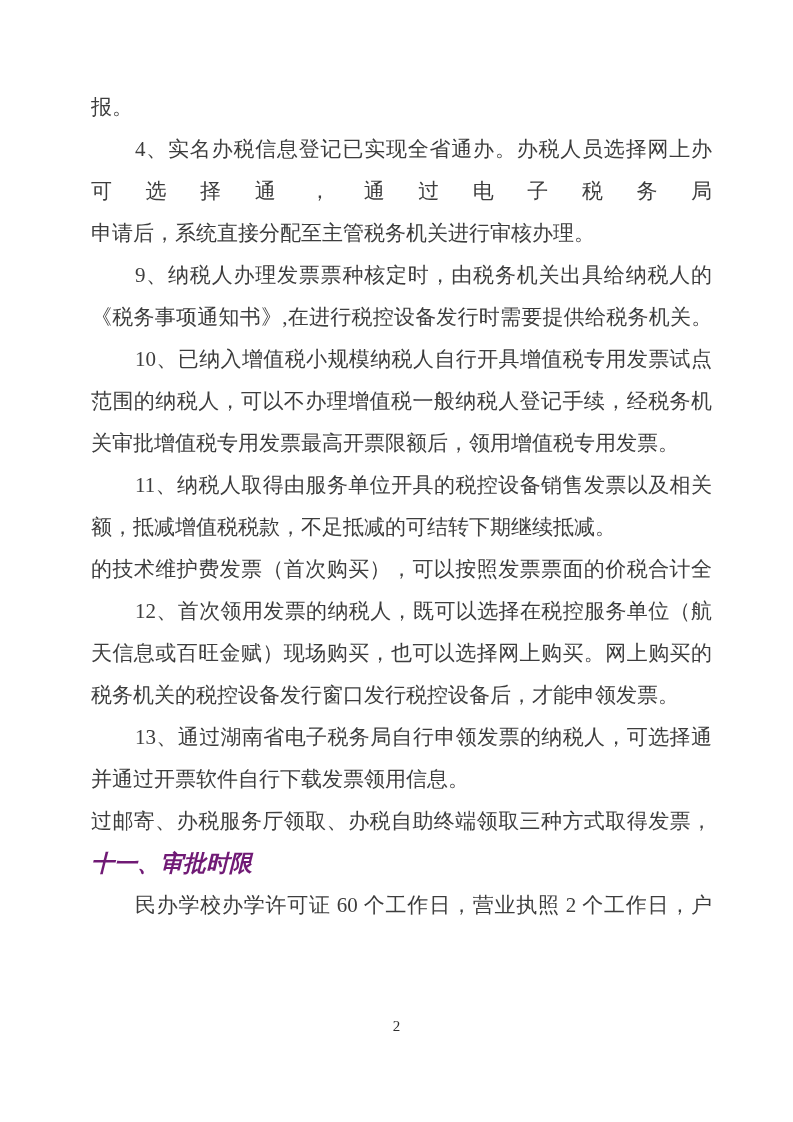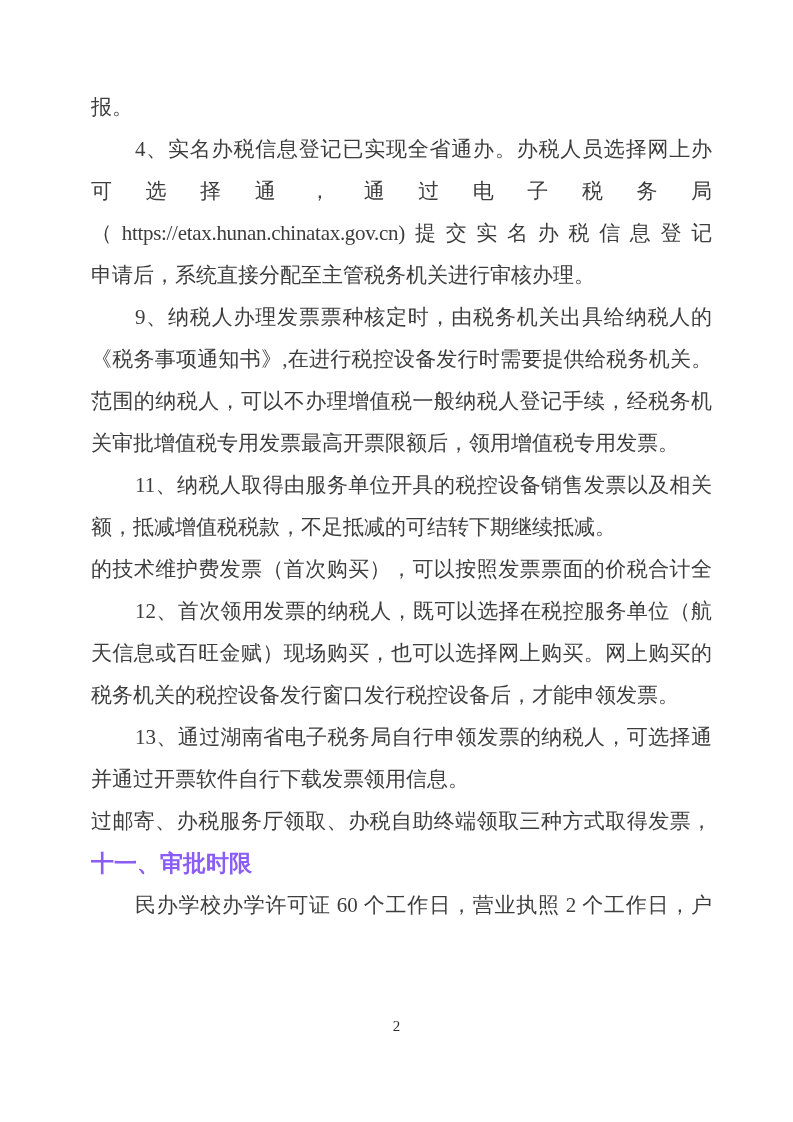--- a/index.html
+++ b/index.html
@@ -36,45 +36,46 @@
   .line.tight {
     letter-spacing: -0.3px;
   }
   .line.indent {
     padding-left: 44px;
   }
   .line.heading {
     font-family: "Liberation Sans", "DejaVu Sans", sans-serif;
     font-weight: 700;
     font-size: 23px;
-    color: #8b5cf6;
+    color: #701a75;
+    font-style: italic;
   }
   .pagenum {
     position: absolute;
     left: 0;
     top: 1018px;
     width: 100%;
     text-align: center;
     font-size: 15px;
     color: #2e2e2e;
     font-family: "Liberation Serif", "DejaVu Serif", serif;
   }
 </style>
 </head>
 <body>
 
 <div class="page">
   <div class="text-block" id="doc-body">
       <div class="line plain">报。</div>
       <div class="line justified indent">4、实名办税信息登记已实现全省通办。办税人员选择网上办</div>
       <div class="line justified">可选择通，通过电子税务局</div>
-      <div class="line justified tight">（https://etax.hunan.chinatax.gov.cn)提交实名办税信息登记</div>
       <div class="line plain">申请后，系统直接分配至主管税务机关进行审核办理。</div>
       <div class="line justified indent">9、纳税人办理发票票种核定时，由税务机关出具给纳税人的</div>
       <div class="line justified tight">《税务事项通知书》,在进行税控设备发行时需要提供给税务机关。</div>
+      <div class="line justified indent">10、已纳入增值税小规模纳税人自行开具增值税专用发票试点</div>
       <div class="line justified">范围的纳税人，可以不办理增值税一般纳税人登记手续，经税务机</div>
       <div class="line plain">关审批增值税专用发票最高开票限额后，领用增值税专用发票。</div>
       <div class="line justified indent">11、纳税人取得由服务单位开具的税控设备销售发票以及相关</div>
       <div class="line plain">额，抵减增值税税款，不足抵减的可结转下期继续抵减。</div>
       <div class="line justified">的技术维护费发票（首次购买），可以按照发票票面的价税合计全</div>
       <div class="line justified indent">12、首次领用发票的纳税人，既可以选择在税控服务单位（航</div>
       <div class="line justified">天信息或百旺金赋）现场购买，也可以选择网上购买。网上购买的</div>
       <div class="line plain">税务机关的税控设备发行窗口发行税控设备后，才能申领发票。</div>
       <div class="line justified indent">13、通过湖南省电子税务局自行申领发票的纳税人，可选择通</div>
       <div class="line plain">并通过开票软件自行下载发票领用信息。</div>

